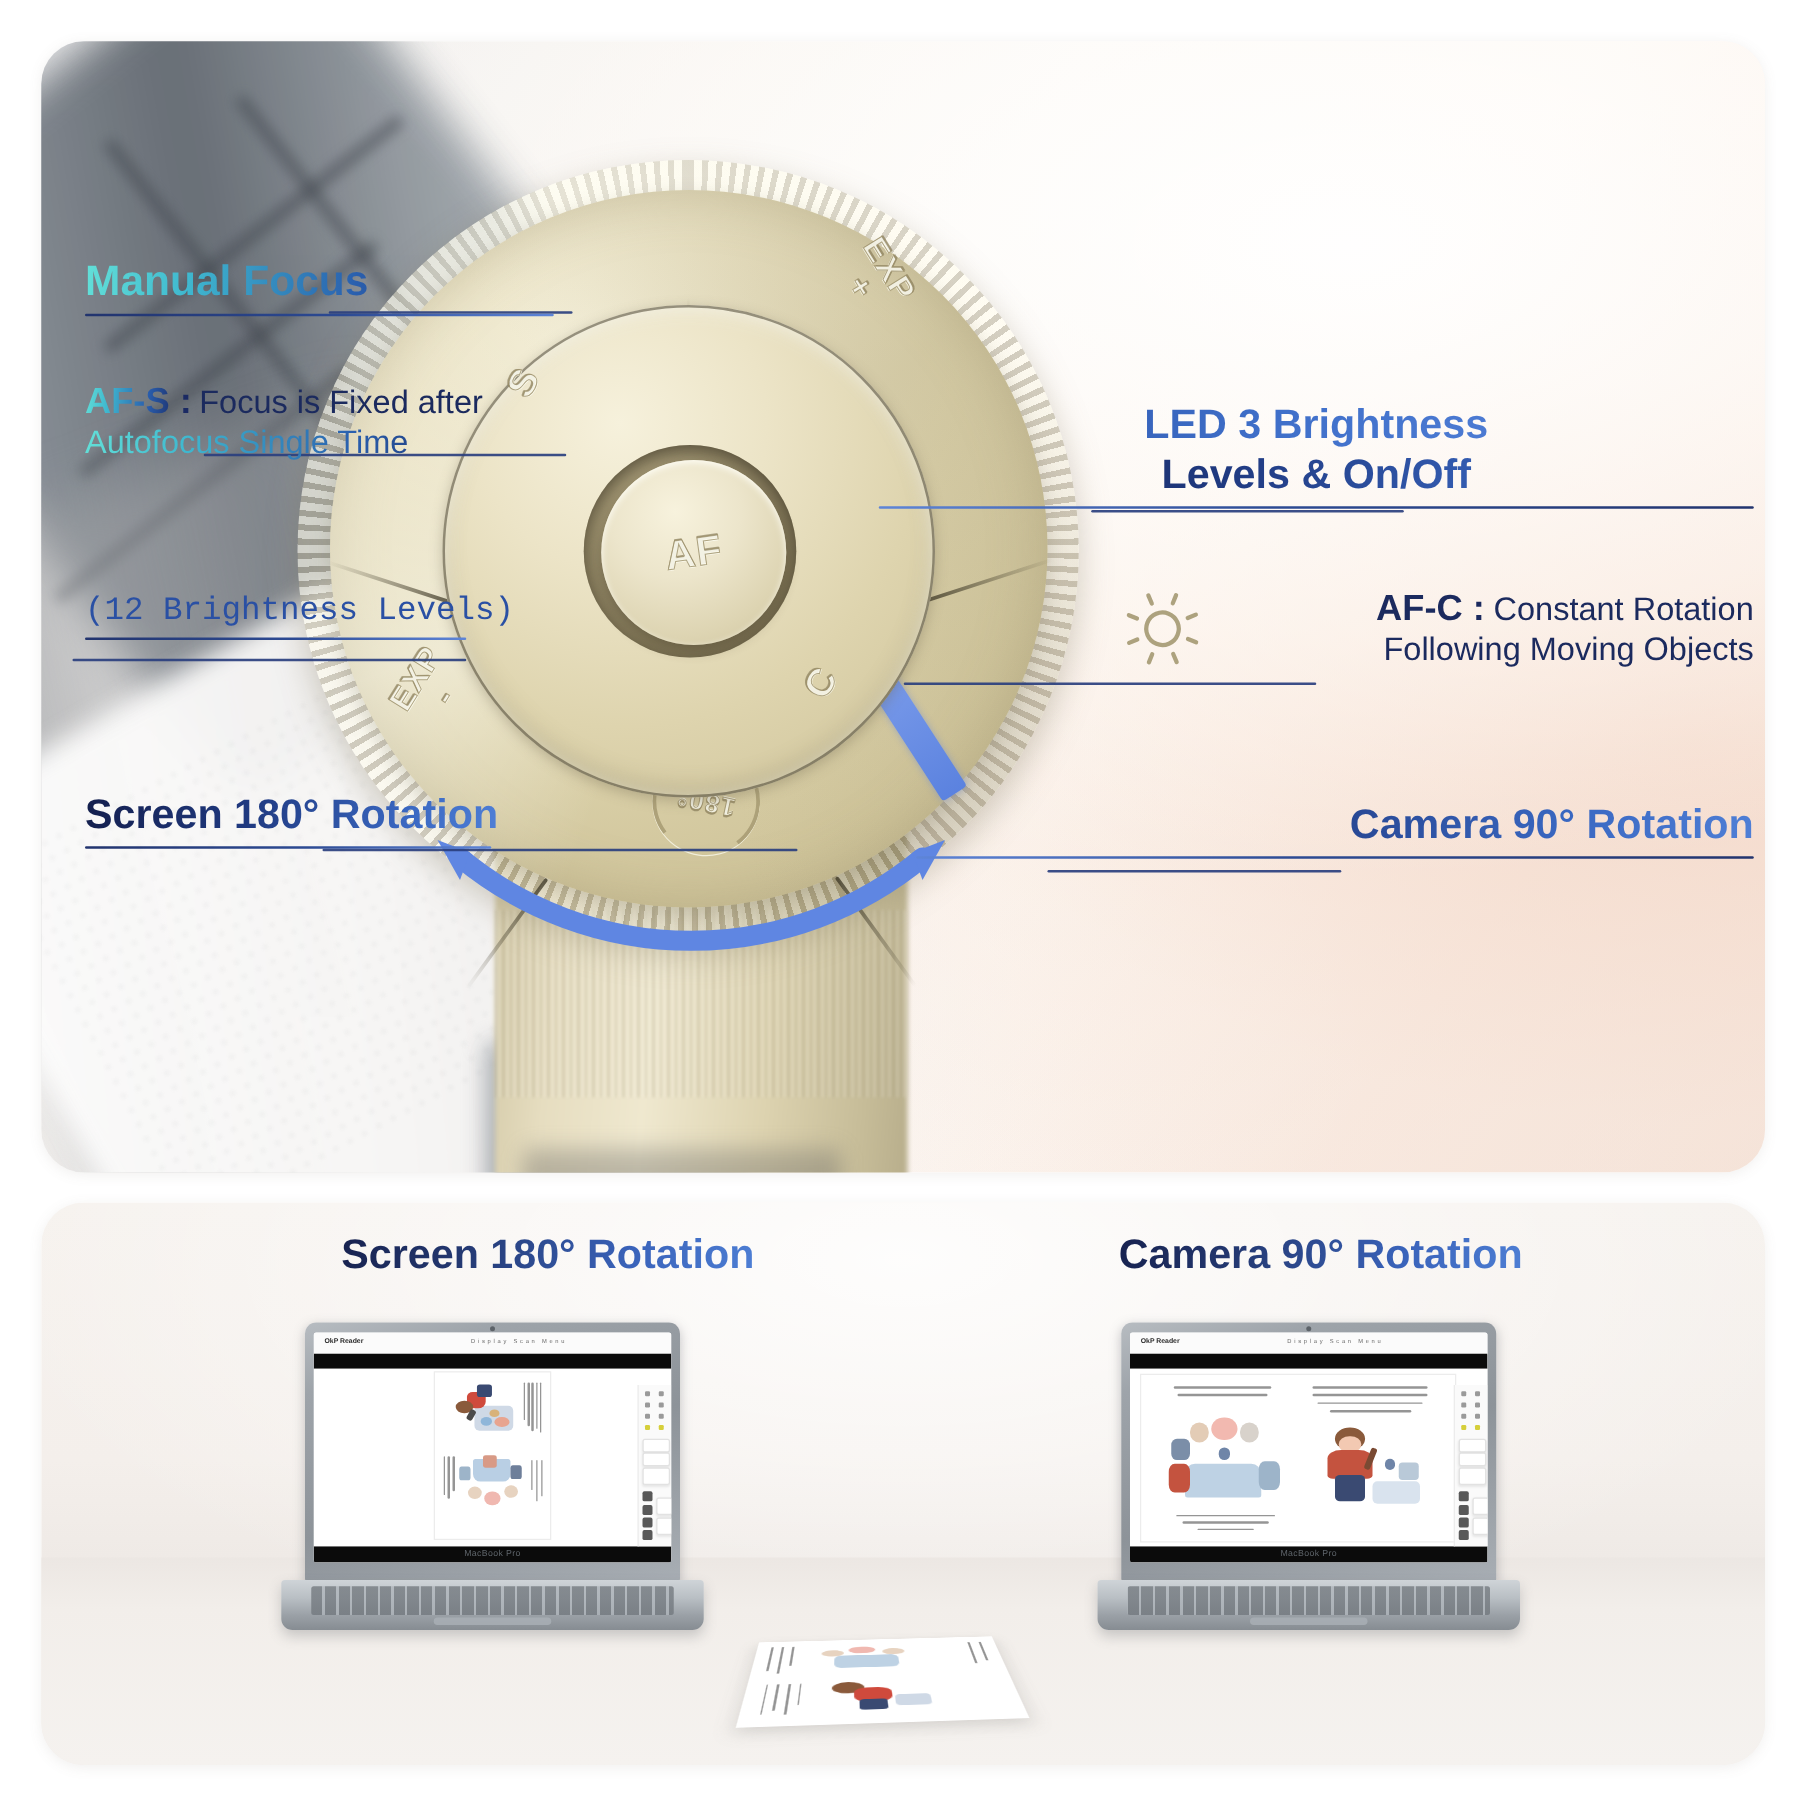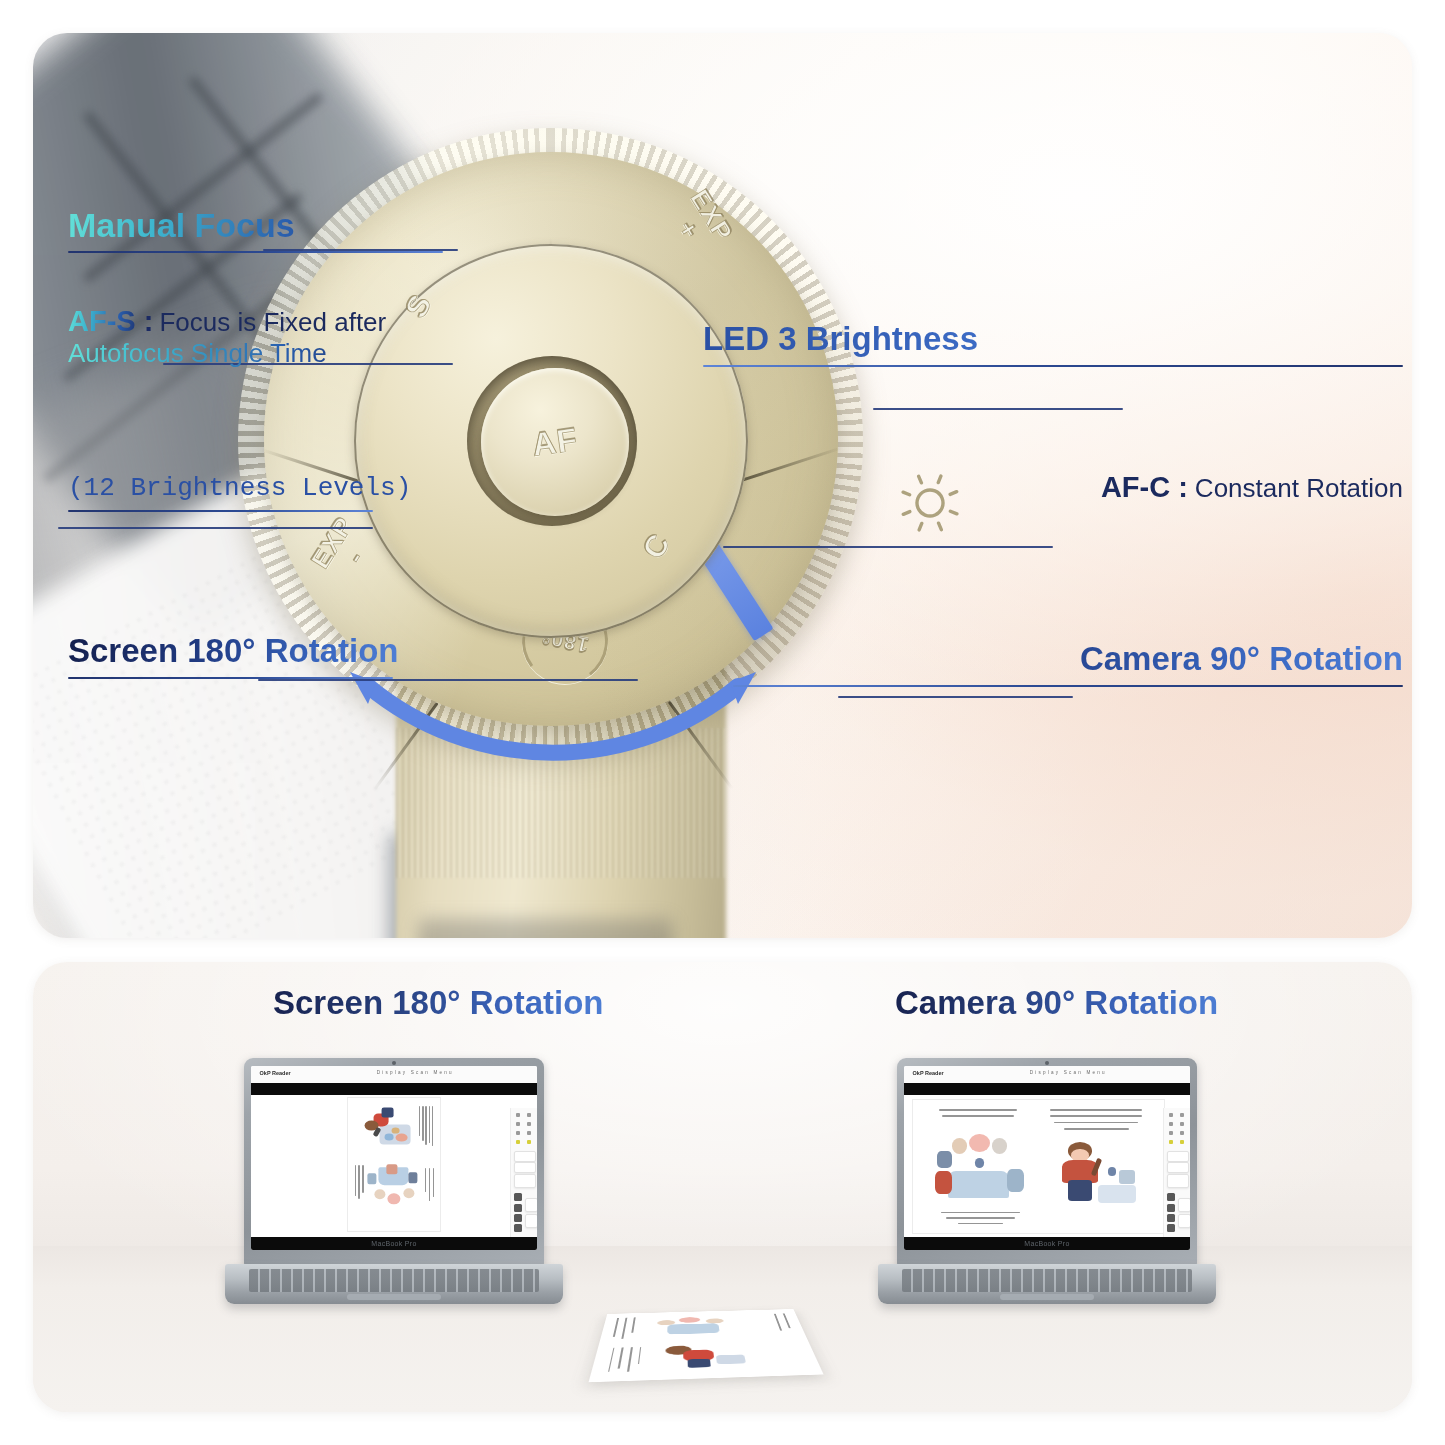--- a/index.html
+++ b/index.html
@@ -420,30 +420,32 @@
     <div class="callout" style="left:35px;top:438px;width:310px;">
       <div class="ctext t-blue" style="font-size:26px;font-weight:400;margin-top:3px;">(12 Brightness Levels)</div>
       <div class="rule rule-ltr" style="width:305px;"></div>
     </div>
 
     <div class="callout" style="left:35px;top:600px;width:330px;">
       <div class="ctext t-grad-navyblue" style="font-size:33px;">Screen 180° Rotation</div>
       <div class="rule rule-ltr" style="width:325px;"></div>
     </div>
 
-    <div class="callout" style="left:670px;top:288px;width:700px;text-align:left;">
+    <div class="callout" style="left:670px;top:288px;width:700px;text-align:center;">
       <div class="ctext t-grad-blue" style="font-size:33px;">LED 3 Brightness</div>
+      <div class="ctext t-grad-navyblue" style="font-size:33px;margin-top:3px;">Levels &amp; On/Off</div>
       <div class="rule rule-rtl" style="width:700px;"></div>
     </div>
 
     <div class="callout" style="left:700px;top:438px;width:670px;text-align:right;">
       <div style="display:flex;align-items:baseline;gap:7px;justify-content:flex-end;">
         <span class="ctext t-navy" style="font-size:29px;">AF-C :</span>
         <span class="ctext t-navy" style="font-size:26px;font-weight:400;">Constant Rotation</span>
       </div>
+      <div class="ctext t-navy" style="font-size:26px;font-weight:400;margin-top:2px;">Following Moving Objects</div>
     </div>
 
     <div class="callout" style="left:700px;top:608px;width:670px;text-align:right;">
       <div class="ctext t-grad-navyblue" style="font-size:33px;">Camera 90° Rotation</div>
       <div class="rule rule-rtl" style="width:670px;"></div>
     </div>
   </div>
 
   <div class="panel" id="panel-bottom">
     <div class="panel-bg bg-bottom"></div>

